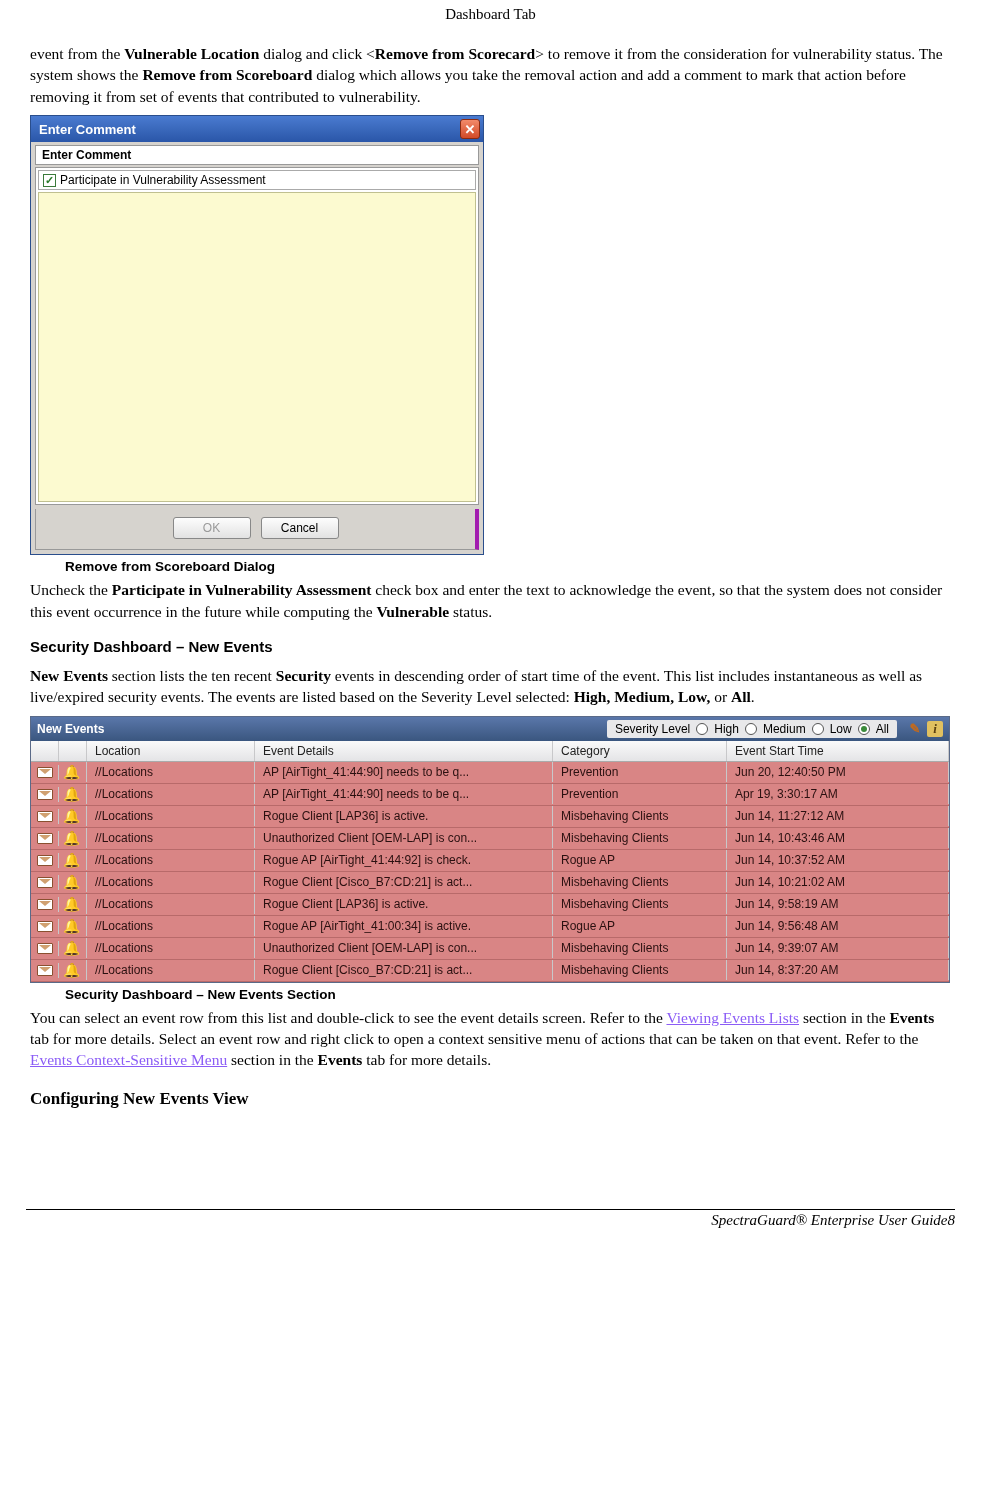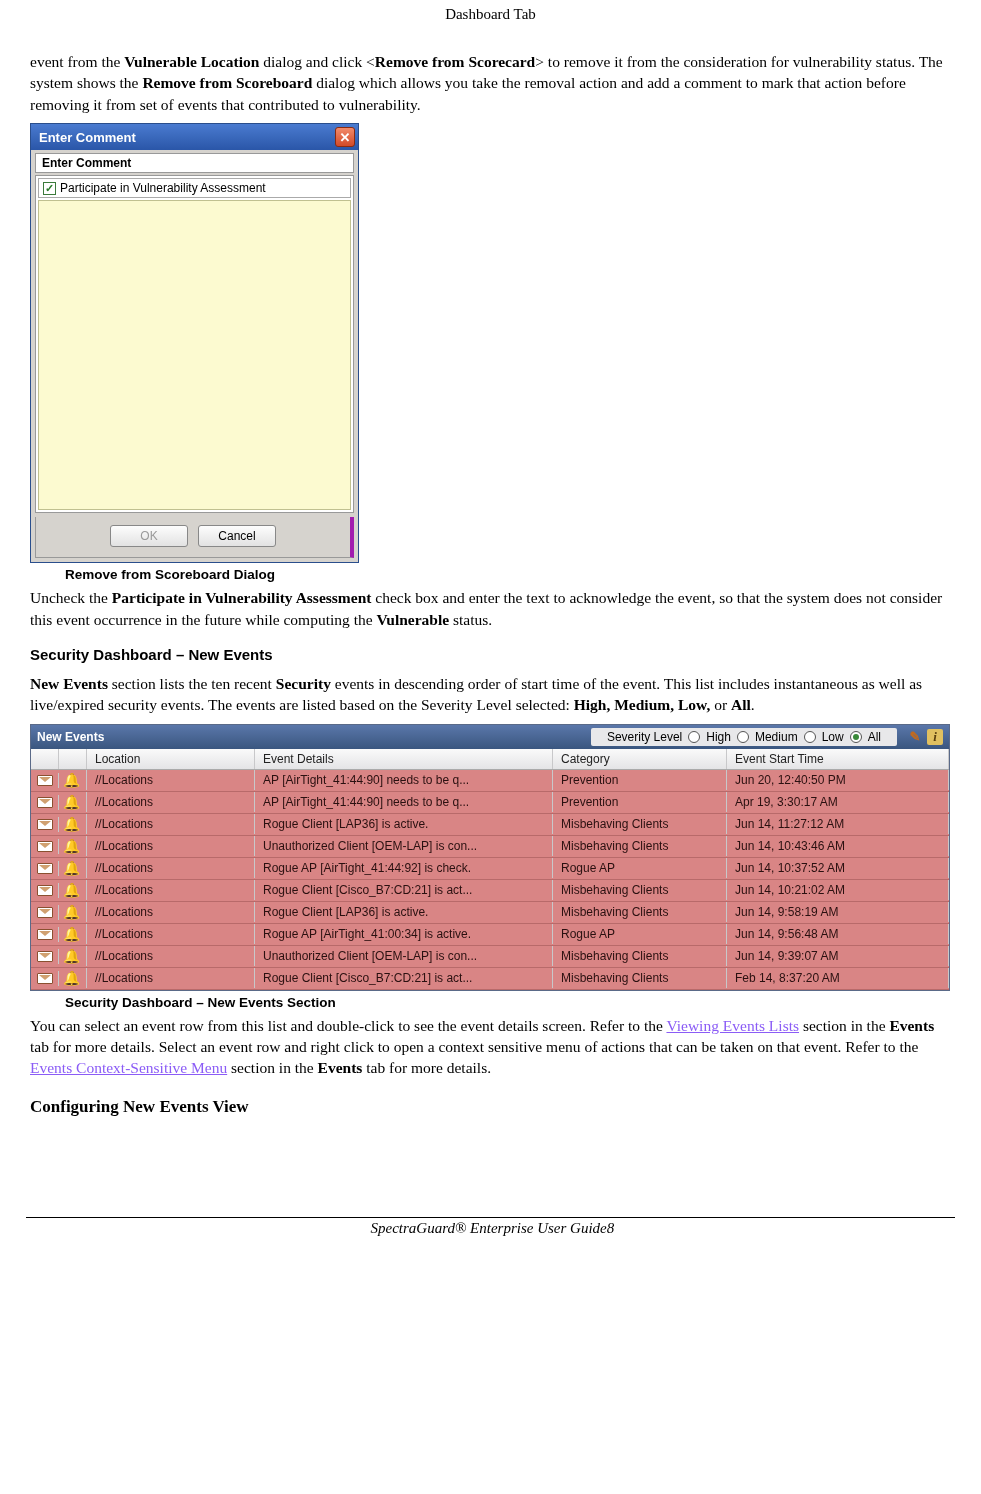--- a/index.html
+++ b/index.html
@@ -10,33 +10,33 @@
     color: #000;
     background: #fff;
     width: 981px;
   }
   .page {
     padding: 6px 30px 20px 30px;
   }
   .page-header {
     text-align: center;
     font-size: 15px;
-    margin-bottom: 28px;
+    margin-bottom: 20px;
     margin-top:0;
   }
   p { margin: 5px 0 8px 0; line-height: 1.38; }
   .bold { font-weight: bold; }
   a.link { color: #8b5cf6; text-decoration: underline; }
   h3.sans { font-family: Arial, Helvetica, sans-serif; font-size: 15px; font-weight: bold; margin: 16px 0 10px 0; }
   .caption { font-family: Verdana, Arial, sans-serif; font-size: 13.5px; font-weight: bold; margin: 4px 0 4px 0; padding-left: 35px; }
   .italic-heading { font-weight: bold; font-size: 17px; margin-top: 18px; }
 
   
   .dialog {
-    width: 329px;
+    width: 454px;
     border: 1px solid #2a4e8c;
     margin: 6px 0 4px 0;
     font-family: Tahoma, Arial, sans-serif;
     font-size: 12px;
     background: #d6d3ce;
   }
   .dlg-titlebar {
     display: flex;
     align-items: center;
     justify-content: space-between;
@@ -128,21 +128,21 @@
     font-weight:bold;
     padding: 0 6px;
   }
   .ne-titlebar .sev {
     margin-left:auto;
     display:flex;
     align-items:center;
     gap:6px;
     color:#000;
     background:#e8e8ea;
-    padding:2px 16px;
+    padding:2px 8px;
     border-radius:2px;
     font-weight:normal;
   }
   .radio {
     width:12px;height:12px;border:1px solid #555;border-radius:50%;
     background:#fff;display:inline-flex;align-items:center;justify-content:center;
   }
   .radio.sel::after{content:"";width:6px;height:6px;border-radius:50%;background:#3a8a3a;}
   .ne-titlebar .icons { display:flex; gap:4px; margin-left:10px; align-items:center; }
   .ticon { width:16px;height:16px;display:flex;align-items:center;justify-content:center;font-size:13px; }
@@ -181,21 +181,21 @@
   .mail-ic::before{
     content:"";position:absolute;left:1px;top:1px;width:0;height:0;
     border-left:6px solid transparent;border-right:6px solid transparent;border-top:5px solid #d0a070;
   }
   .bell-ic { color:#c08020; font-size:14px; }
 
   .footer {
     border-top: 1px solid #000;
     margin: 80px 26px 0 26px;
     display:flex;
-    justify-content:center;
+    justify-content:flex-end;
     padding-top:2px;
     font-size:15px;
     font-style:italic;
   }
   .footer .right{font-style:italic;}
 </style>
 </head>
 <body>
 
 <div class="page">
@@ -377,21 +377,21 @@
         <div class="ne-row">
           <div class="c0">
             <span class="mail-ic"></span>
           </div>
           <div class="c1">
             <span class="bell-ic">🔔</span>
           </div>
           <div class="c2">//Locations</div>
           <div class="c3">Rogue Client [Cisco_B7:CD:21] is act...</div>
           <div class="c4">Misbehaving Clients</div>
-          <div class="c5">Feb 14, 8:37:20 AM</div>
+          <div class="c5">Jun 14, 8:37:20 AM</div>
         </div>
       </div>
   </div>
 
   <div class="caption">Security Dashboard – New Events Section</div>
 
   <p>
     <span>You can select an event row from this list and double-click to see the event details screen. Refer to the </span><a class="link">Viewing Events Lists</a><span> section in the </span><span class="bold">Events</span><span> tab for more details. Select an event row and right click to open a context sensitive menu of actions that can be taken on that event. Refer to the </span><a class="link">Events Context-Sensitive Menu</a><span> section in the </span><span class="bold">Events</span><span> tab for more details.</span>
   </p>
 

